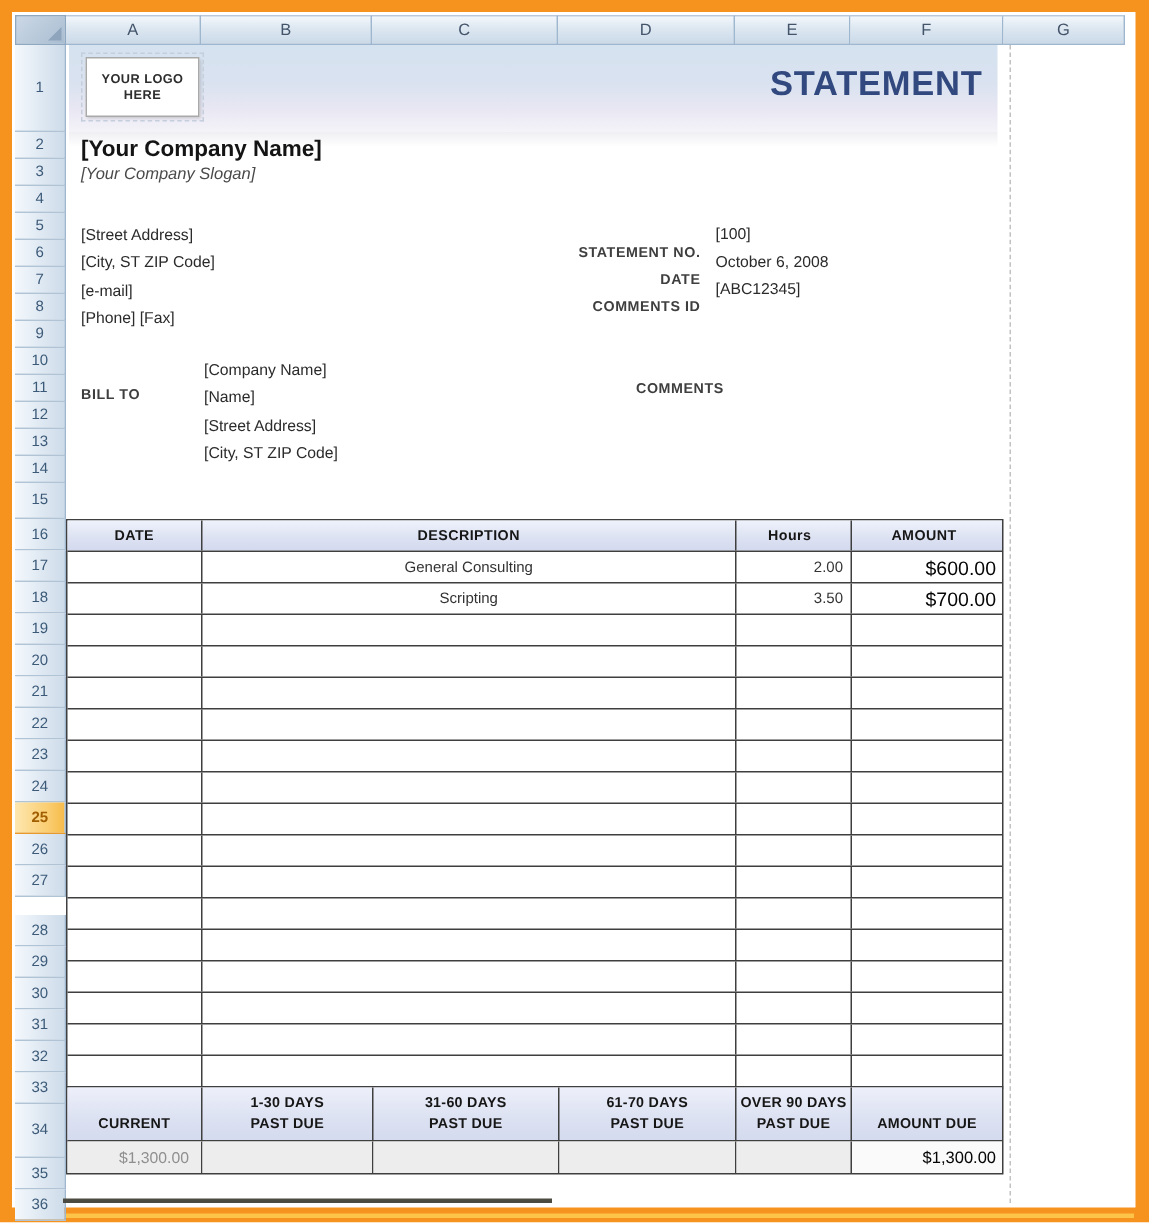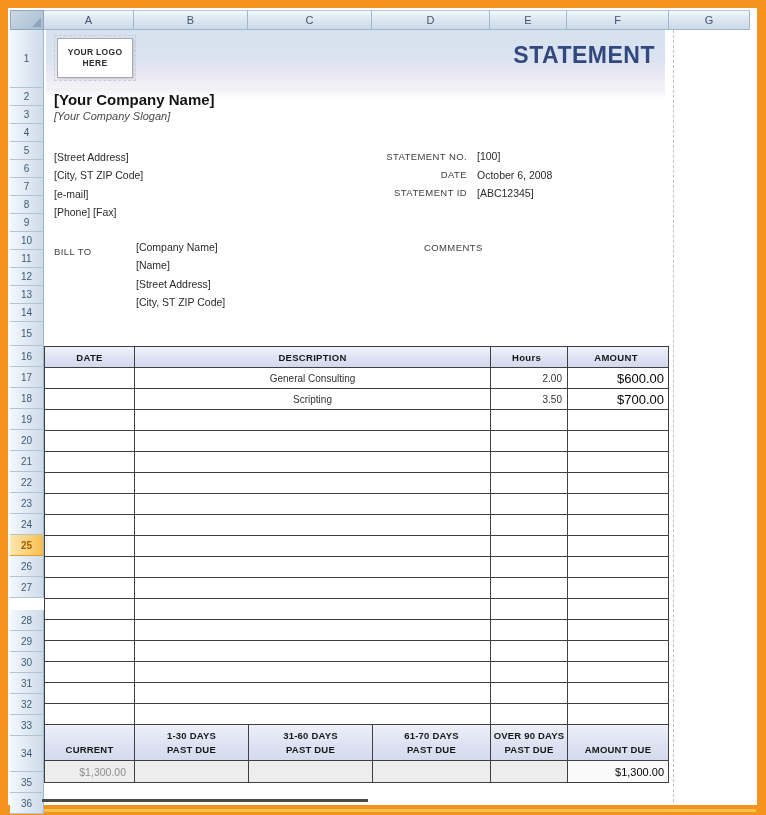--- a/index.html
+++ b/index.html
@@ -45,21 +45,21 @@
 
   
   .company-name { position:absolute; left:44px; top:81px; font-size:15px; font-weight:bold; color:#141414; }
   .company-slogan { position:absolute; left:44px; top:100px; font-size:11px; font-style:italic; color:#4A4A4A; }
 
   .line-list { position:absolute; font-size:10.5px; color:#2B2B2B; }
   .line-list div { height:18.3px; display:flex; align-items:center; }
   #address { left:44px; top:138px; width:220px; }
   #billto-lines { left:126px; top:228px; width:230px; }
 
-  .label { font-size:9.5px; font-weight:normal; color:#3E3E3E; letter-spacing:.4px; }
+  .label { font-size:9.5px; font-weight:bold; color:#3E3E3E; letter-spacing:.4px;margin-top:12px; }
   #billto-label { position:absolute; left:44px; top:232px; height:18.3px; display:flex; align-items:center; }
   #comments-label { position:absolute; left:414px; top:228px; height:18.3px; display:flex; align-items:center; }
   #meta-labels { position:absolute; left:300px; top:137px; width:157px; text-align:right; }
   #meta-labels div { height:18.4px; display:flex; align-items:center; justify-content:flex-end; }
   #meta-values { left:467px; top:137px; width:180px; }
   #meta-values div { height:18.4px; }
 
   
   .items-table { position:absolute; left:34px; top:336px; width:625px; border:1px solid #3F3F3F; background:#fff; }
   .itr { display:flex; height:21px; border-bottom:1px solid #3F3F3F; }
@@ -161,21 +161,21 @@
     <div class="line-list" id="address">
         <div>[Street Address]</div>
         <div>[City, ST ZIP Code]</div>
         <div>[e-mail]</div>
         <div>[Phone] [Fax]</div>
       </div>
 
     <div class="line-list label" id="meta-labels">
         <div>STATEMENT NO.</div>
         <div>DATE</div>
-        <div>STATEMENT ID</div>
+        <div>COMMENTS ID</div>
       </div>
     <div class="line-list" id="meta-values">
         <div>[100]</div>
         <div>October 6, 2008</div>
         <div>[ABC12345]</div>
       </div>
 
     <div class="label" id="billto-label">BILL TO</div>
     <div class="line-list" id="billto-lines">
         <div>[Company Name]</div>

